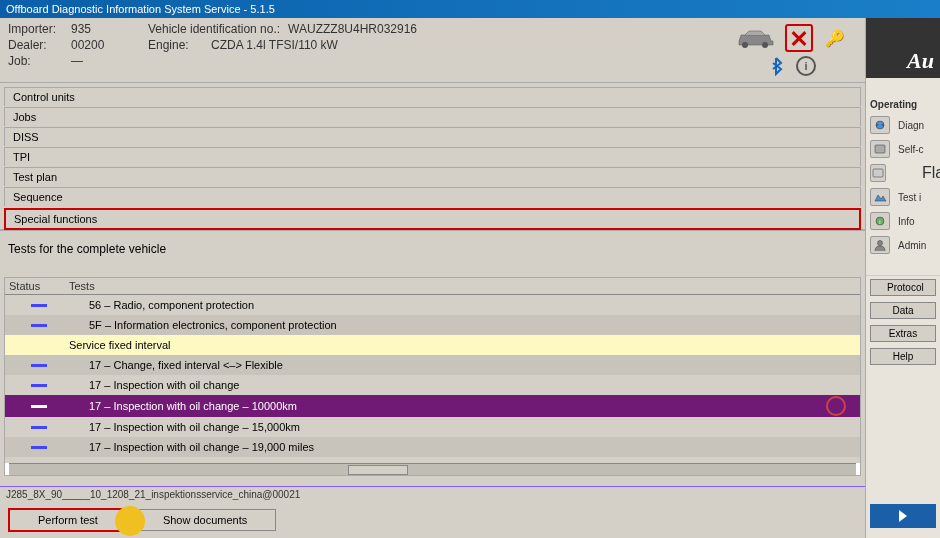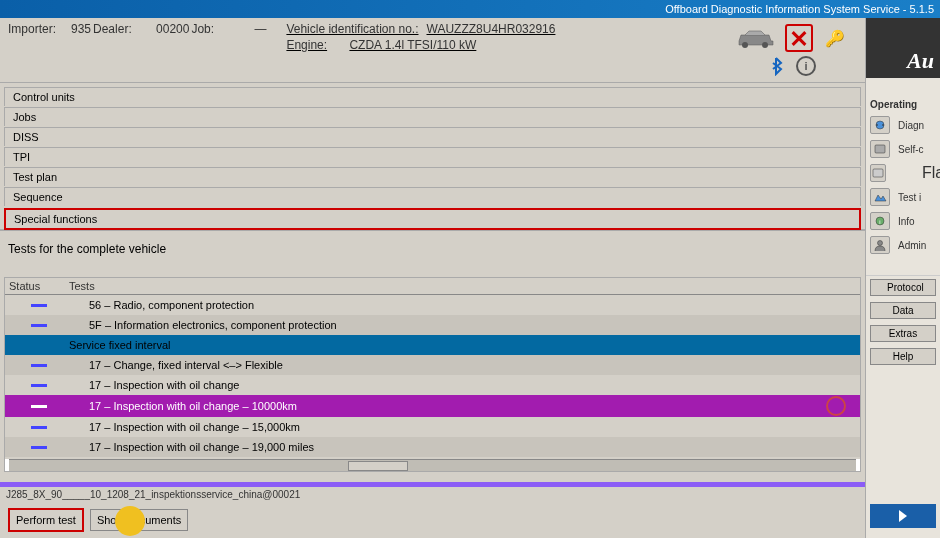--- a/index.html
+++ b/index.html
@@ -14,21 +14,20 @@
 
     
     .title-bar {
       background: linear-gradient(to right, #0a5fa8, #1a7fc8);
       color: white;
       padding: 2px 6px;
       font-size: 11px;
       height: 18px;
       display: flex;
       align-items: center;
-      justify-content: flex-end;
     }
 
     
     .main-container {
       display: flex;
       height: calc(538px - 18px);
     }
 
     
     .left-panel {
@@ -43,21 +42,21 @@
       background: #d4d0c8;
       padding: 4px 8px;
       border-bottom: 1px solid #aaa;
       display: flex;
       align-items: flex-start;
       gap: 20px;
     }
 
     .info-block {
       display: flex;
-      flex-direction: row;
+      flex-direction: column;
       gap: 2px;
       min-width: 120px;
     }
 
     .info-row {
       display: flex;
       gap: 8px;
     }
 
     .info-label {
@@ -68,21 +67,20 @@
     .info-value {
       color: #333;
       font-weight: normal;
     }
 
     .info-block-vehicle {
       display: flex;
       flex-direction: column;
       gap: 2px;
       min-width: 300px;
-      text-decoration: underline;
     }
 
     
     .vehicle-icons {
       display: flex;
       flex-direction: column;
       align-items: center;
       gap: 4px;
       margin-left: auto;
       padding: 2px 10px;
@@ -244,26 +242,26 @@
 
     .table-row:nth-child(odd) {
       background: #d4d0c8;
     }
 
     .table-row:nth-child(even) {
       background: #c8c4bc;
     }
 
     .table-row.selected {
-      background: #a21caf;
+      background: #701a75;
       color: white;
     }
 
     .table-row.group-header {
-      background: #0369a1;
+      background: #fef9c3;
       font-style: normal;
     }
 
     .status-cell {
       width: 60px;
       display: flex;
       align-items: center;
       justify-content: center;
     }
 
@@ -293,34 +291,34 @@
       margin-left: auto;
       margin-right: 10px;
     }
 
     
     .status-bar {
       padding: 2px 6px;
       font-size: 10px;
       color: #333;
       background: #d4d0c8;
-      border-top: 5px solid #8b5cf6;
+      border-top: 1px solid #8b5cf6;
     }
 
     
     .bottom-buttons {
       display: flex;
       gap: 6px;
       padding: 6px 8px;
       background: #d4d0c8;
       align-items: center;
     }
 
     .btn {
-      padding: 4px 6px;
+      padding: 4px 28px;
       font-size: 11px;
       background: #d4d0c8;
       border: 2px solid #cc0000;
       cursor: pointer;
       color: #000;
     }
 
     .btn-normal {
       border: 1px solid #888;
     }

